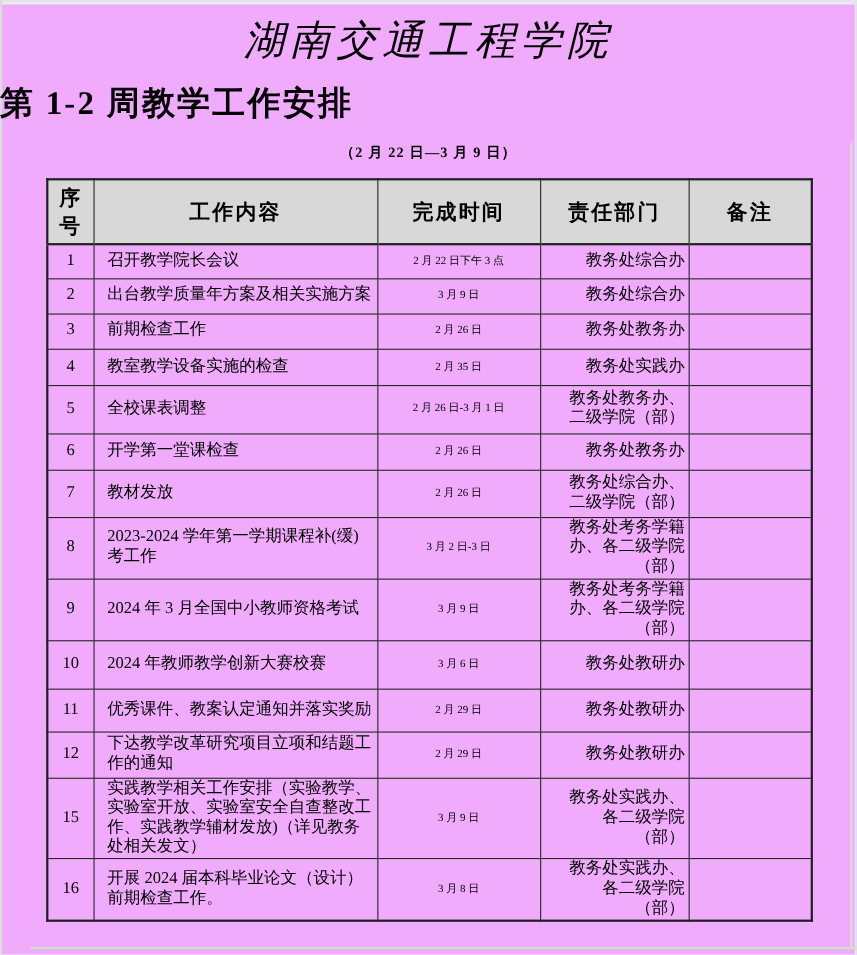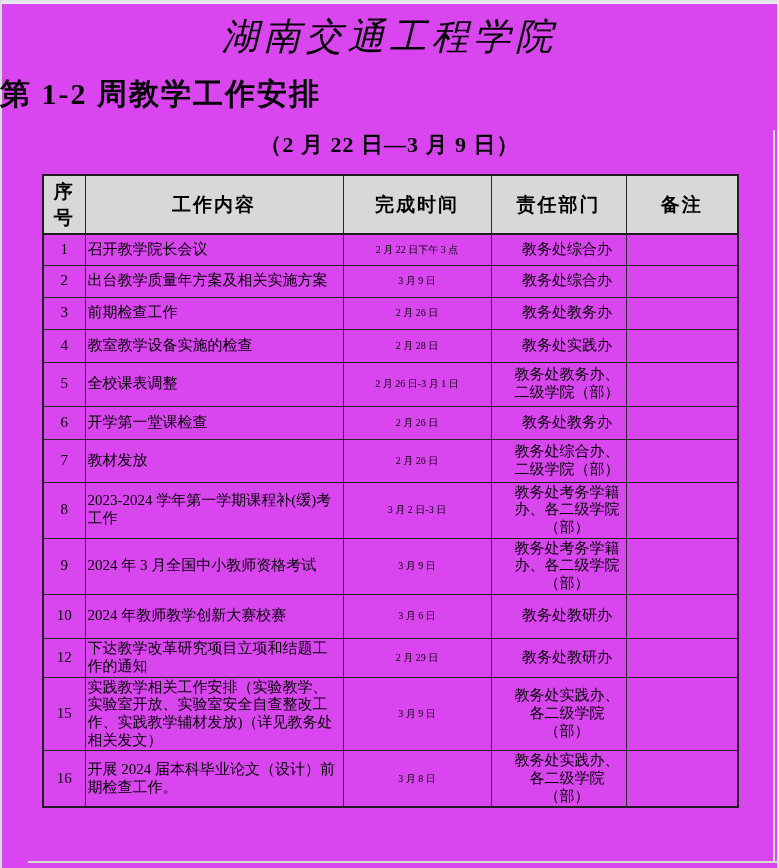--- a/index.html
+++ b/index.html
@@ -1,17 +1,17 @@
 <!DOCTYPE html>
 <html><head>
 <meta charset="utf-8">
 <style>
   html,body { margin:0; padding:0; background:#ffffff; }
   .screen {
-    position:relative; width:779px; height:868px; background:#d946ef;
+    position:relative; width:779px; height:868px; background:#f0abfc;
     overflow:hidden; color:#000;
     font-family:"Liberation Serif","DejaVu Serif",serif;
   }
   
   .edge-top    { position:absolute; top:0; left:0; width:779px; height:4px;
                  background:linear-gradient(#dfe2e6,#eef0f2); }
   .edge-left   { position:absolute; top:0; left:0; width:2px; height:868px; background:#d9dbde; }
   .edge-right  { position:absolute; top:0; right:0; width:2px; height:868px; background:#e4e6e9; }
   .edge-right-green  { position:absolute; top:130px; right:4px; width:2px; height:733px; background:#cfe2ca; }
   .edge-bottom-green { position:absolute; left:28px; top:861px; width:751px; height:2px; background:#cfe2ca; }
@@ -22,21 +22,21 @@
     margin:12px 0 0; text-align:center;
     font-size:37px; font-weight:500; font-style:italic;
     letter-spacing:5px;
   }
   .doc-title {
     margin:12px 0 0; text-align:left;
     font-size:30px; font-weight:bold; letter-spacing:2px;
   }
   .date-range {
     margin:15px 0 0; text-align:center;
-    font-size:22px; font-weight:bold; letter-spacing:1px;
+    font-size:13px; font-weight:bold; letter-spacing:1px;
   }
 
   table.schedule {
     margin:14px 0 0 42px;
     width:695px; table-layout:fixed;
     border-collapse:collapse;
     border:2px solid #1f1f1f;
   }
   .schedule col.c1 { width:42px;  }
   .schedule col.c2 { width:258px; }
@@ -50,23 +50,23 @@
     font-size:19px; font-weight:bold; letter-spacing:2px;
     height:57px; text-align:center; vertical-align:middle; padding:0;
   }
   .schedule td {
     border:1px solid #262626;
     font-size:15px; line-height:1.18;
     vertical-align:middle; padding:1px 3px;
     overflow:hidden;
   }
   td.c-no      { text-align:center; padding:1px 0; }
-  td.c-content { text-align:left;  padding-left:2px; }
+  td.c-content { text-align:left;  padding-left:12px; }
   td.c-time    { text-align:center; font-size:10px; }
-  td.c-dept    { text-align:center; padding-left:20px; }
+  td.c-dept    { text-align:right; padding-left:20px; }
   td.c-remark  { text-align:center; }
 
   
   #tbody tr:nth-child(1)  { height:31px; }
   #tbody tr:nth-child(2)  { height:32px; }
   #tbody tr:nth-child(3)  { height:32px; }
   #tbody tr:nth-child(4)  { height:33px; }
   #tbody tr:nth-child(5)  { height:44px; }
   #tbody tr:nth-child(6)  { height:33px; }
   #tbody tr:nth-child(7)  { height:43px; }
@@ -137,21 +137,21 @@
     <td class="c-no">3</td>
     <td class="c-content">前期检查工作</td>
     <td class="c-time">2 月 26 日</td>
     <td class="c-dept">教务处教务办</td>
     <td class="c-remark"></td>
   </tr>
 
   <tr>
     <td class="c-no">4</td>
     <td class="c-content">教室教学设备实施的检查</td>
-    <td class="c-time">2 月 28 日</td>
+    <td class="c-time">2 月 35 日</td>
     <td class="c-dept">教务处实践办</td>
     <td class="c-remark"></td>
   </tr>
 
   <tr>
     <td class="c-no">5</td>
     <td class="c-content">全校课表调整</td>
     <td class="c-time">2 月 26 日-3 月 1 日</td>
     <td class="c-dept">教务处教务办、二级学院（部）</td>
     <td class="c-remark"></td>
@@ -190,20 +190,27 @@
   </tr>
 
   <tr>
     <td class="c-no">10</td>
     <td class="c-content">2024 年教师教学创新大赛校赛</td>
     <td class="c-time">3 月 6 日</td>
     <td class="c-dept">教务处教研办</td>
     <td class="c-remark"></td>
   </tr>
 
+  <tr>
+    <td class="c-no">11</td>
+    <td class="c-content">优秀课件、教案认定通知并落实奖励</td>
+    <td class="c-time">2 月 29 日</td>
+    <td class="c-dept">教务处教研办</td>
+    <td class="c-remark"></td>
+  </tr>
 
   <tr>
     <td class="c-no">12</td>
     <td class="c-content">下达教学改革研究项目立项和结题工作的通知</td>
     <td class="c-time">2 月 29 日</td>
     <td class="c-dept">教务处教研办</td>
     <td class="c-remark"></td>
   </tr>
 
 

